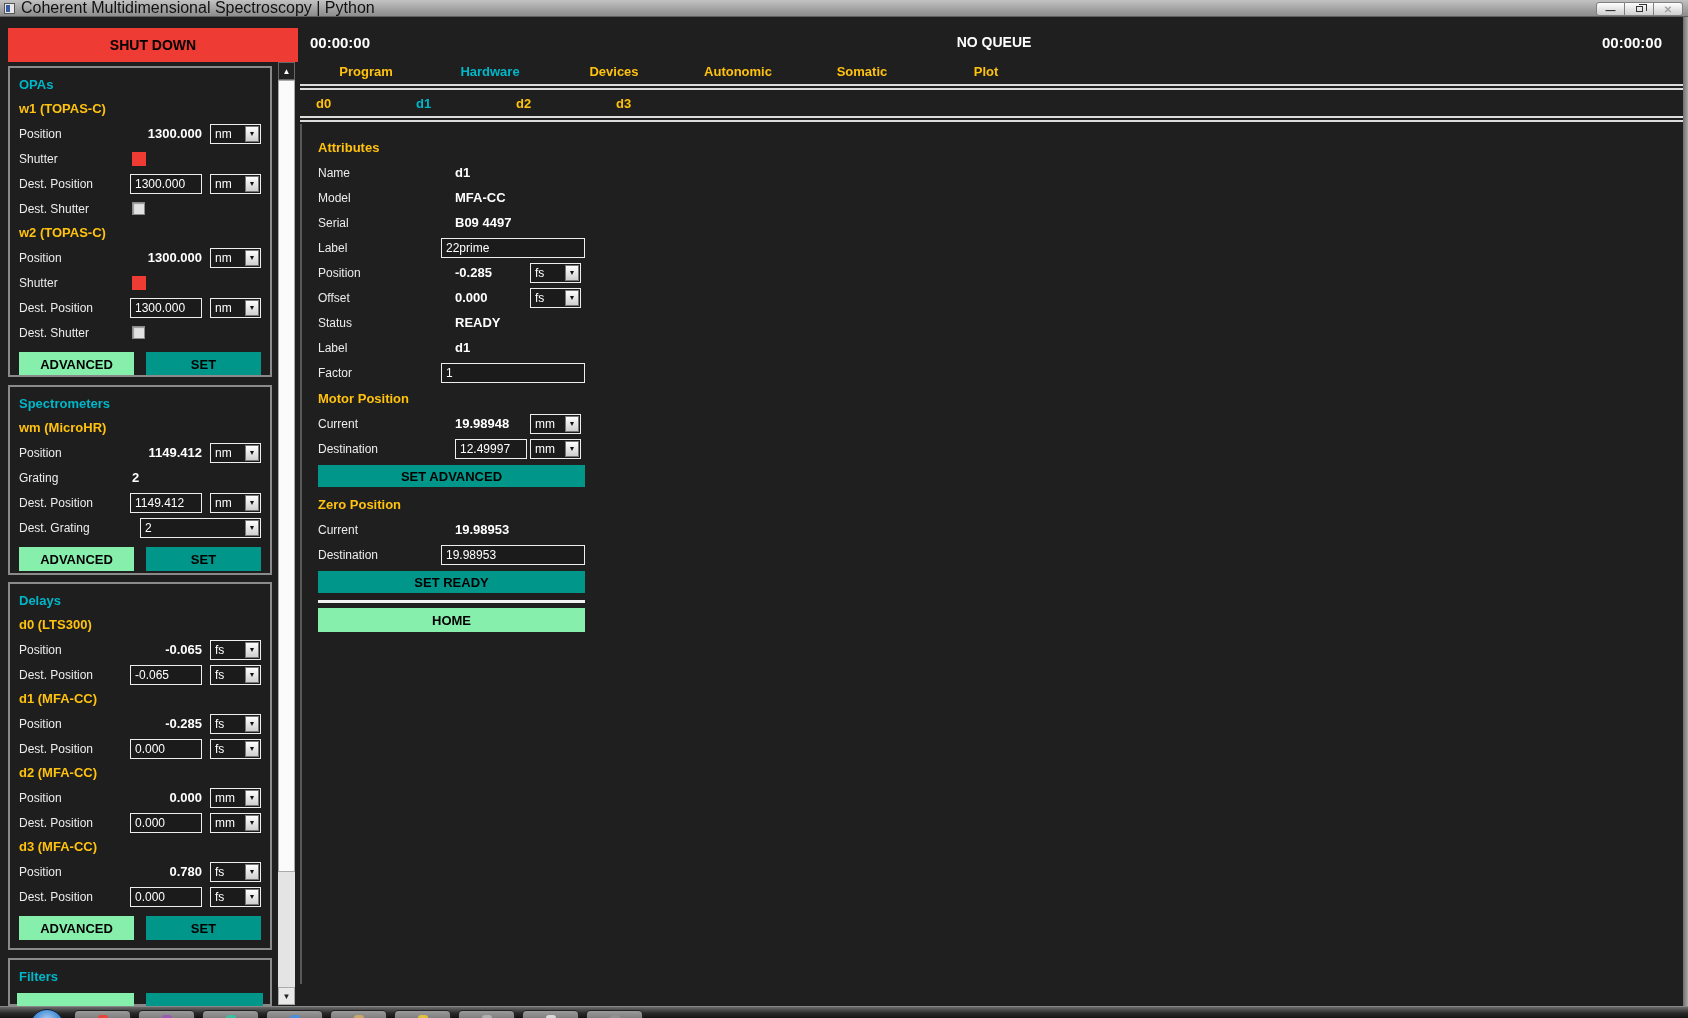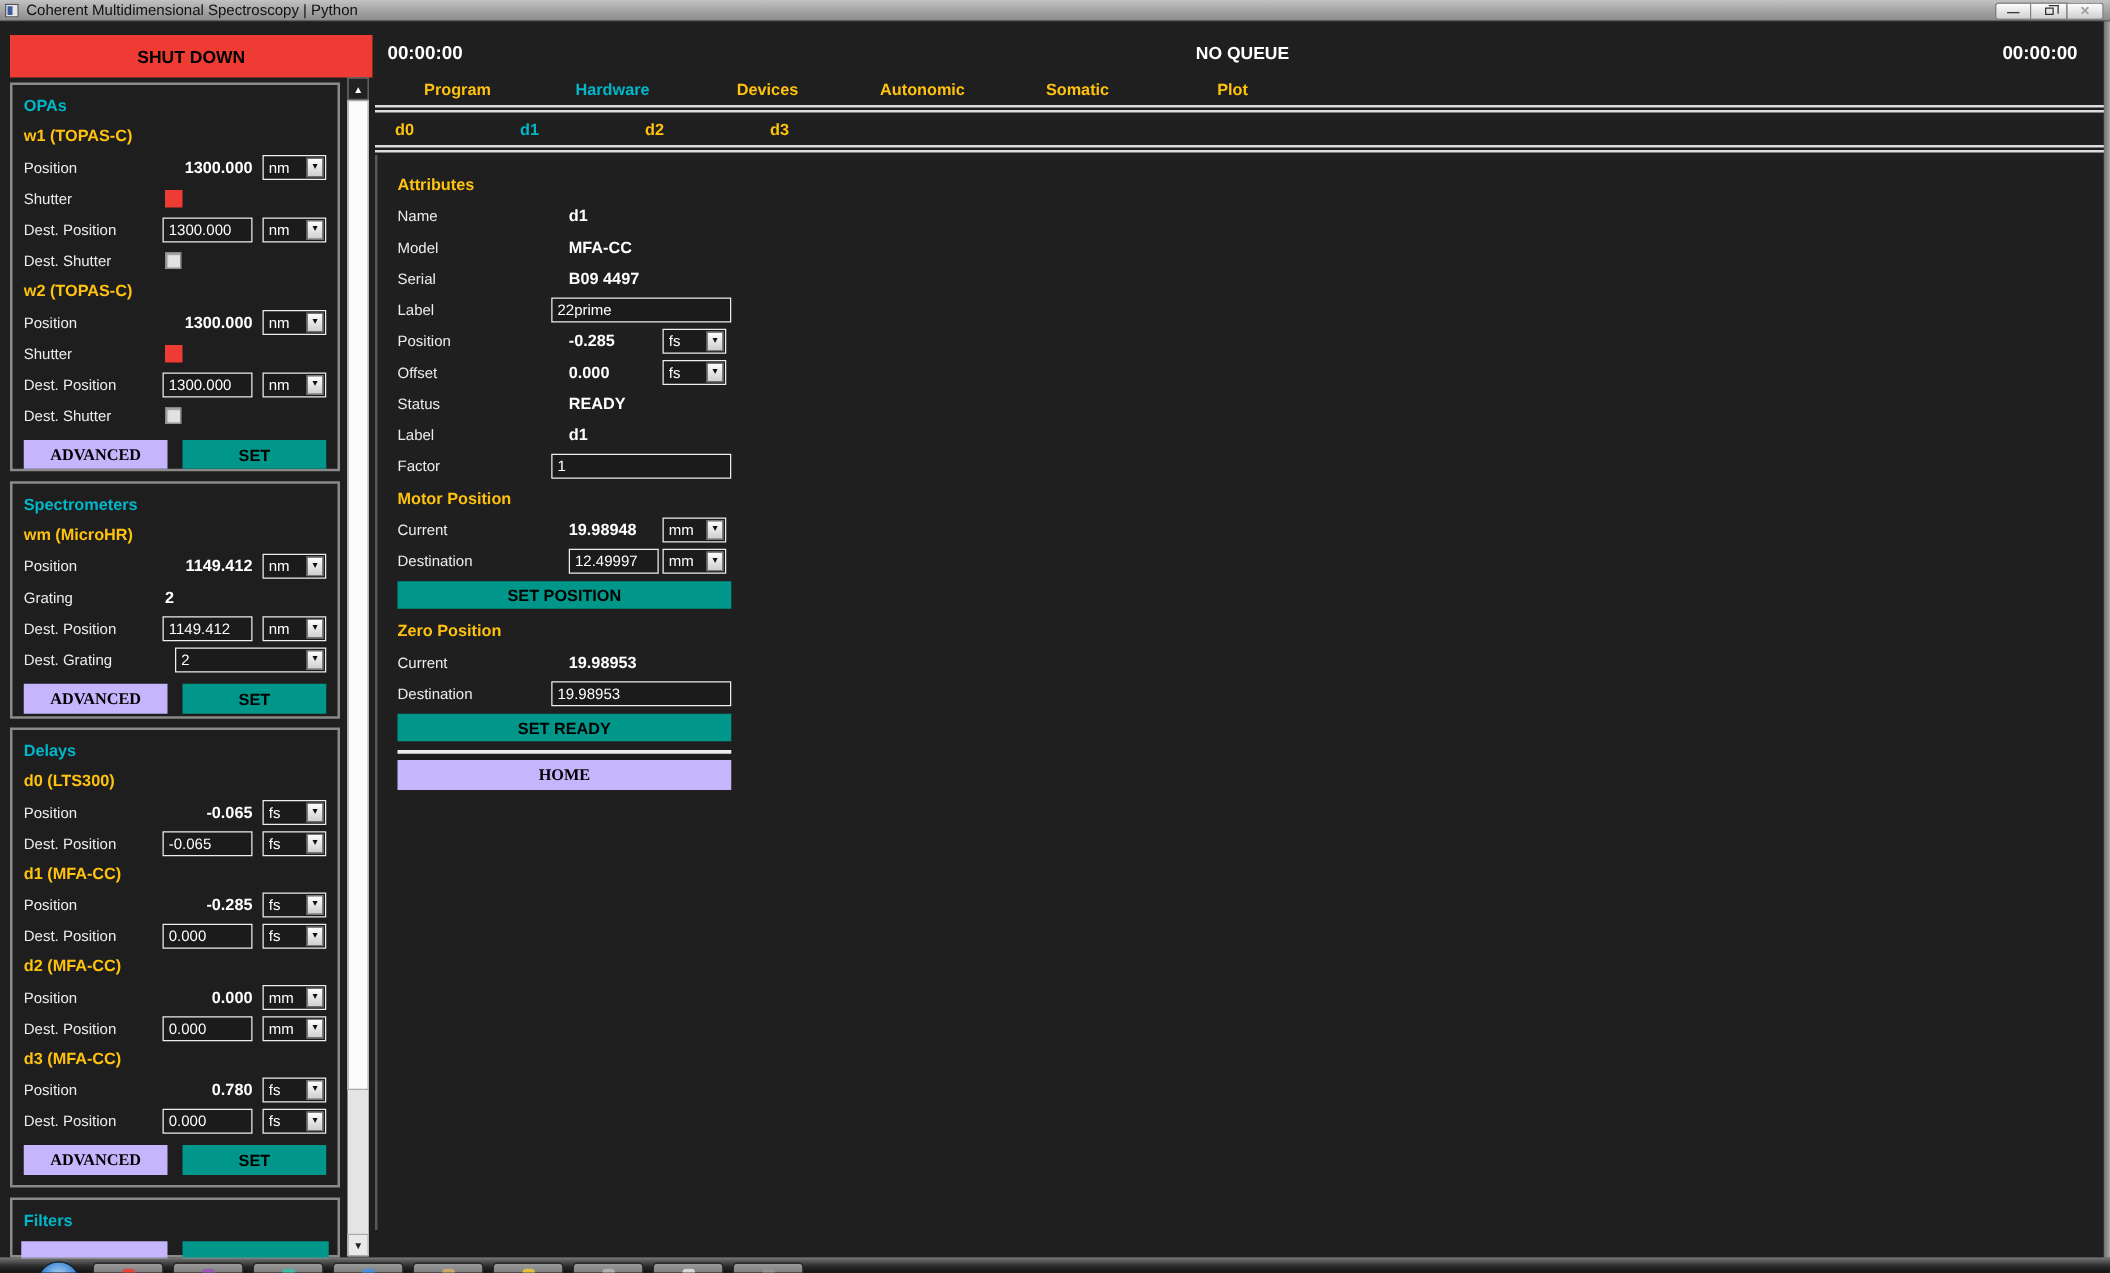--- a/index.html
+++ b/index.html
@@ -7,21 +7,21 @@
               font-family:"Liberation Sans", sans-serif; }
   .app { position:relative; width:1688px; height:1018px; background:#1f1f1f; }
 
   
   .titlebar { position:absolute; left:0; top:0; width:100%; height:17px;
     background:linear-gradient(#c2c2c2,#9b9b9b 70%,#8d8d8d); border-bottom:1px solid #5f5f5f;
     display:flex; align-items:center; }
   .appicon { width:11px; height:11px; margin:0 6px 0 4px; background:#e8e8e8;
     border:1px solid #555; position:relative; }
   .appicon::after { content:""; position:absolute; left:1px; top:1px; width:4px; height:7px; background:#3a5ba0; }
-  .title-text { font-size:12px; color:#111; }
+  .title-text { font-size:16px; color:#111; }
   .winbtns { position:absolute; right:5px; top:2px; display:flex; }
   .winbtn { width:29px; height:14px; background:linear-gradient(#fdfdfd,#cfcfcf);
     border:1px solid #808080; display:flex; align-items:center; justify-content:center; cursor:pointer; }
   .winbtn + .winbtn { border-left:none; }
   .winbtn:first-child { border-radius:3px 0 0 3px; }
   .winbtn:last-child { border-radius:0 3px 3px 0; }
   .glyph-min { font-size:10px; font-weight:bold; color:#333; line-height:8px; margin-top:4px; }
   .glyph-restore { width:7px; height:6px; border:1px solid #333; position:relative; background:transparent; }
   .glyph-restore::before { content:""; position:absolute; left:2px; top:-3px; width:7px; height:6px;
     border:1px solid #333; border-left:none; border-bottom:none; }
@@ -63,21 +63,21 @@
     font-size:12px; padding:0 4px; font-family:"Liberation Sans", sans-serif; }
   .w68 { width:72px; } .w122 { width:144px; }
 
   .indicator { width:14px; height:14px; background:#ee3b33; }
   .checkbox { width:13px; height:13px; background:#e2e2e2; border:1px solid #8a8a8a;
     box-shadow:inset 1px 1px 1px #999; cursor:pointer; }
 
   .btnrow { display:flex; gap:12px; margin-top:7px; }
   .btn { flex:1; height:24px; display:flex; align-items:center; justify-content:center;
     font-size:13px; font-weight:bold; color:#000; cursor:pointer; }
-  .btn-yellow { background:#c4b5fd;font-family:Liberation Serif, serif; }
+  .btn-yellow { background:#86efac; }
   .btn-teal { background:#00968a; }
 
   .filters-btnrow { position:absolute; left:17px; top:993px; width:246px; display:flex; gap:12px; }
   .filters-btnrow .btn { height:23px; }
 
   
   .vscroll { position:absolute; left:278px; top:62px; width:17px; height:943px; background:#e4e4e4; }
   .sb-up { position:absolute; left:0; top:0; width:17px; height:18px; background:#222;
     border:1px solid #666; color:#fff; font-size:8px; display:flex; align-items:center; justify-content:center; cursor:pointer; }
   .sb-thumb { position:absolute; left:0; top:18px; width:17px; height:792px; background:#fbfbfb;
@@ -476,21 +476,21 @@
       <div class="mrow">
         <span class="mlbl">Destination</span>
         <span class="mfield">
             <input class="tinput w68" value="12.49997" style="">
           </span>
         <span class="combo">
             <span class="ct">mm</span>
             <span class="ca">▼</span>
           </span>
       </div>
-      <div class="mbtn btn-teal">SET POSITION</div>
+      <div class="mbtn btn-teal">SET ADVANCED</div>
 
       <div class="m-h">Zero Position</div>
       <div class="mrow">
         <span class="mlbl">Current</span>
         <span class="mfield">
             <span class="mval">19.98953</span>
           </span>
       </div>
       <div class="mrow">
         <span class="mlbl">Destination</span>

